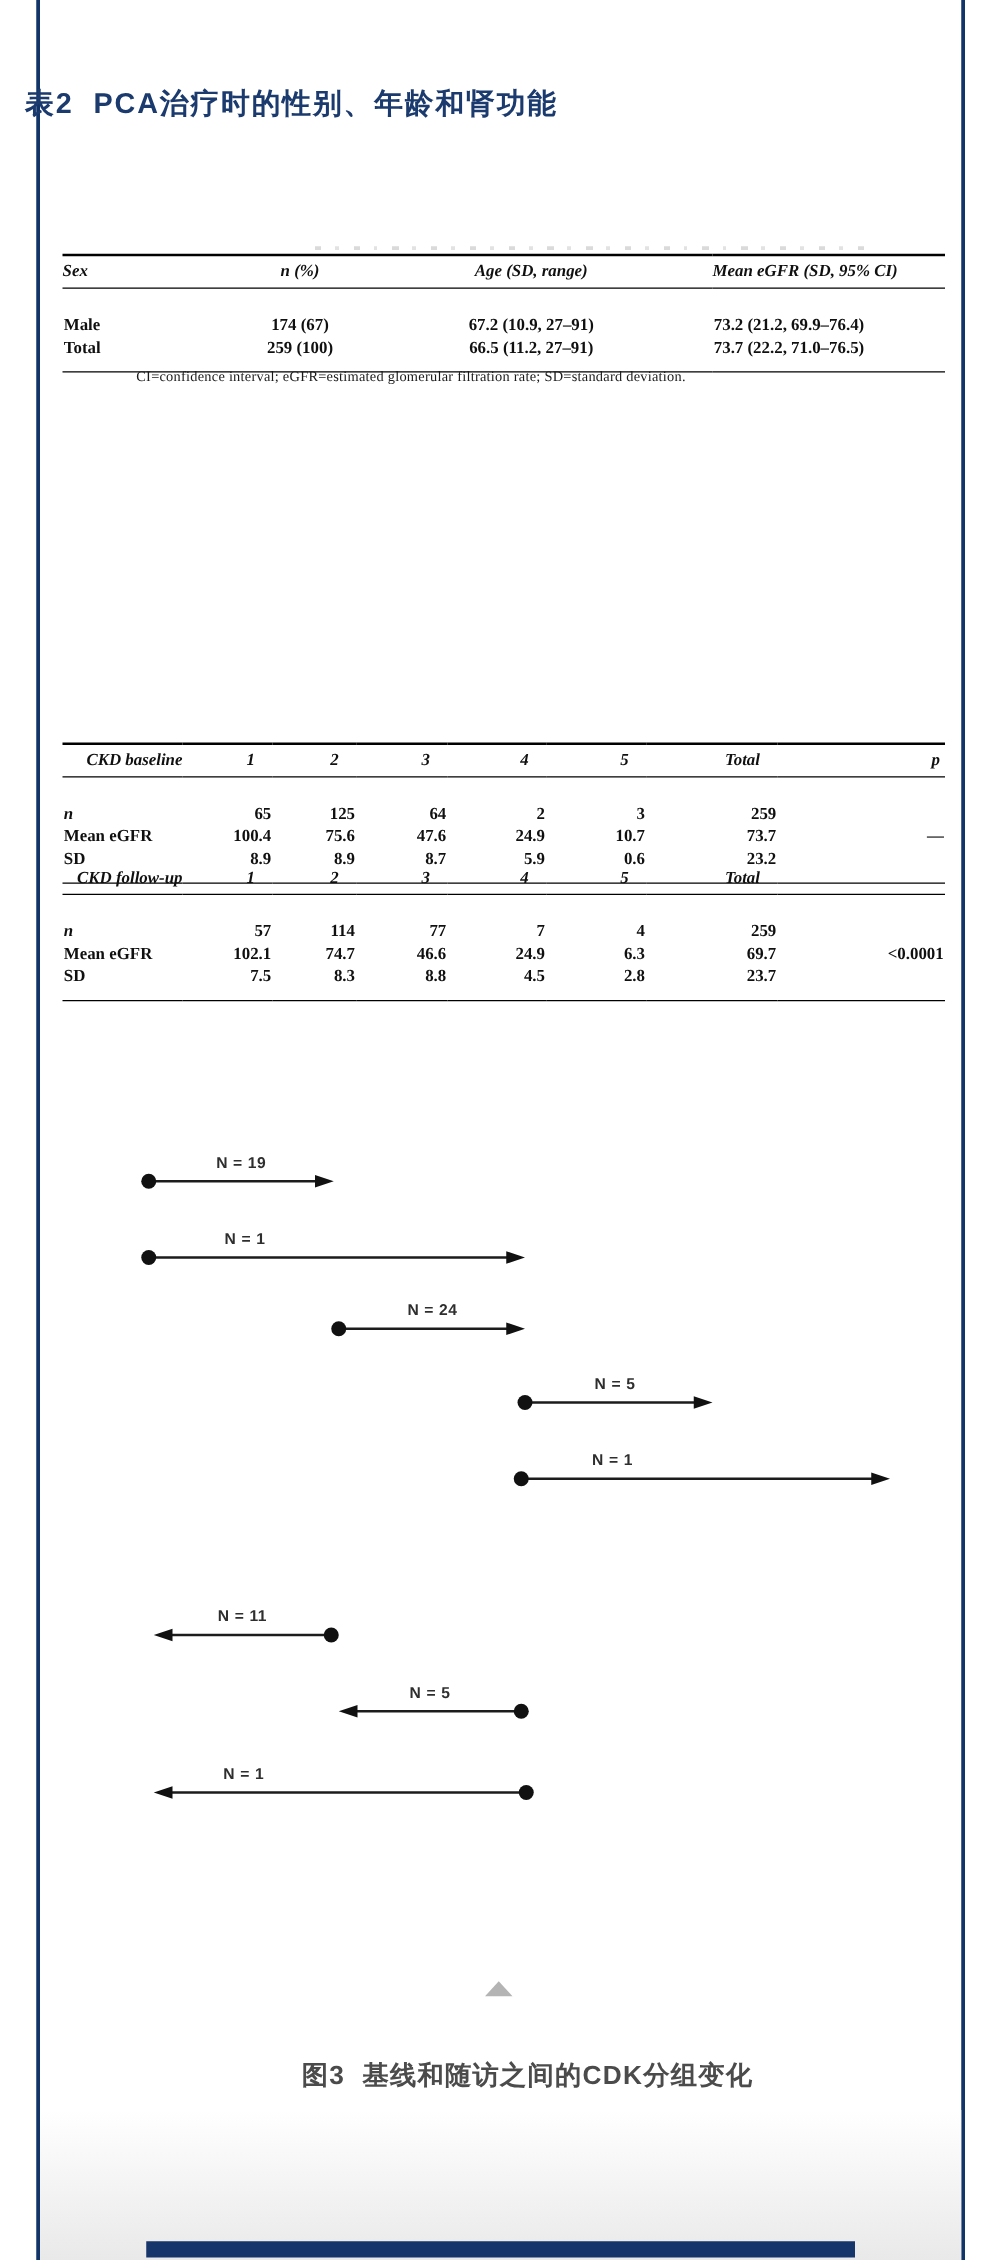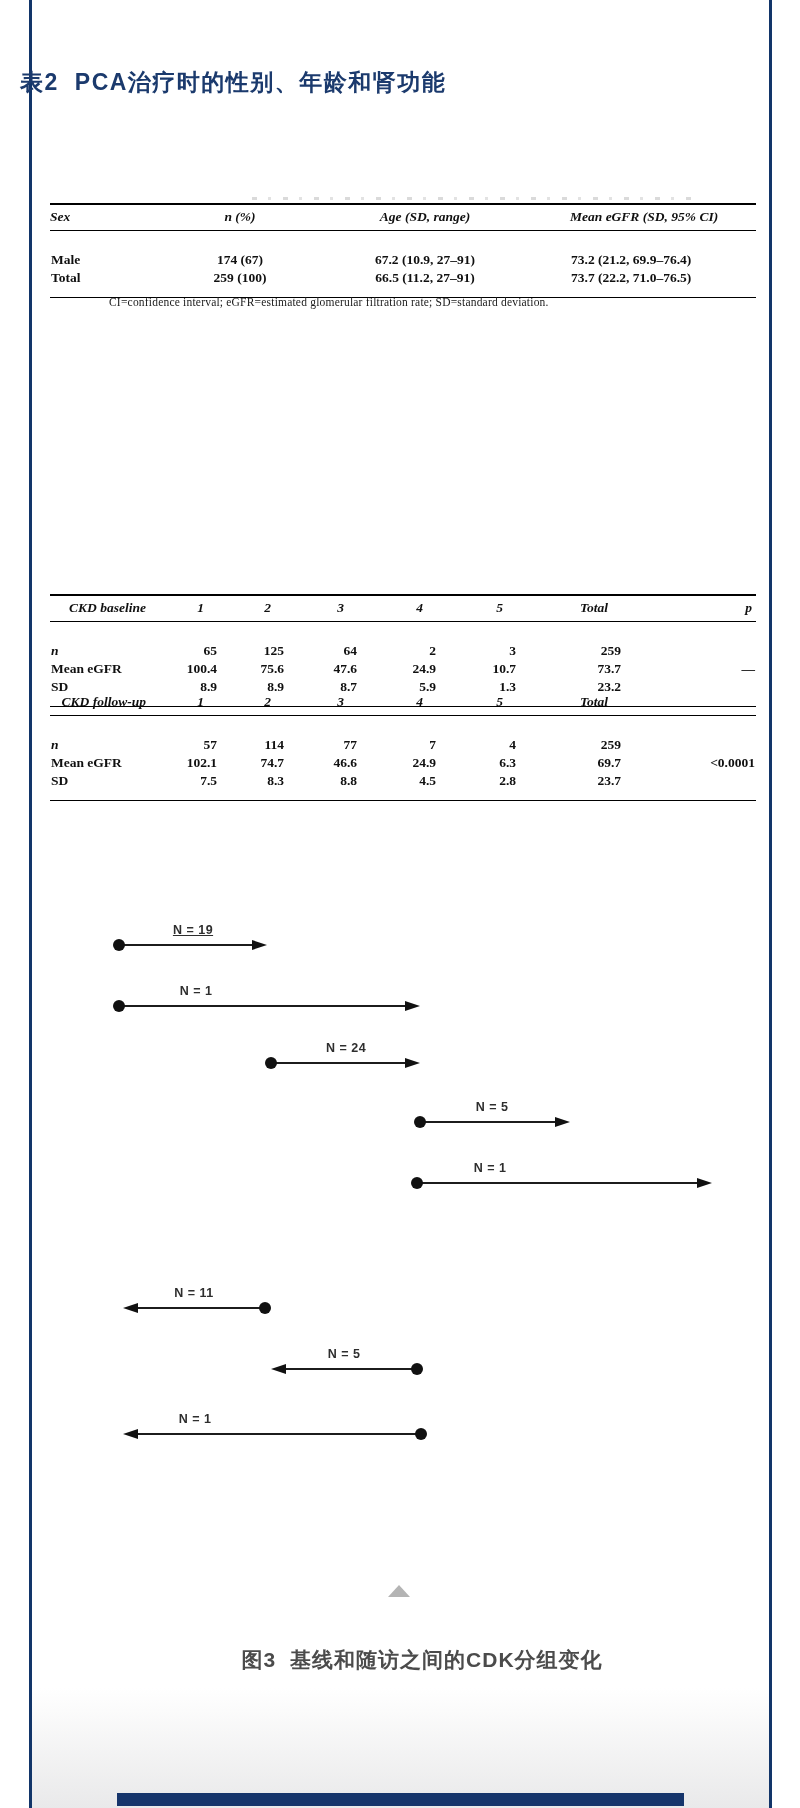--- a/index.html
+++ b/index.html
@@ -157,21 +157,21 @@
           <td>10.7</td>
           <td>73.7</td>
           <td>—</td>
         </tr>
         <tr>
           <td>SD</td>
           <td>8.9</td>
           <td>8.9</td>
           <td>8.7</td>
           <td>5.9</td>
-          <td>1.3</td>
+          <td>0.6</td>
           <td>23.2</td>
           <td></td>
         </tr>
       </tbody>
   </table>
 
   <table class="jt t3" id="table3b">
     <colgroup>
         <col style="width:96px">
         <col style="width:72px">
@@ -225,21 +225,21 @@
           <td>23.7</td>
           <td></td>
         </tr>
       </tbody>
   </table>
 
   <div id="fig3">
       <div class="arrow-line" style="top: 944px; left: 119px; width: 136px;"></div>
       <div class="arrow-dot" style="left: 113px; top: 939px;"></div>
       <div class="arrow-head right" style="left: 252px; top: 939.5px;"></div>
-      <div class="arrow-label" style="left: 193px; top: 923px; text-decoration: underline;">N = 19</div>
+      <div class="arrow-label" style="left: 193px; top: 923px;">N = 19</div>
       <div class="arrow-line" style="top: 1005px; left: 119px; width: 289px;"></div>
       <div class="arrow-dot" style="left: 113px; top: 1000px;"></div>
       <div class="arrow-head right" style="left: 405px; top: 1000.5px;"></div>
       <div class="arrow-label" style="left: 196px; top: 984px;">N = 1</div>
       <div class="arrow-line" style="top: 1062px; left: 271px; width: 137px;"></div>
       <div class="arrow-dot" style="left: 265px; top: 1057px;"></div>
       <div class="arrow-head right" style="left: 405px; top: 1057.5px;"></div>
       <div class="arrow-label" style="left: 346px; top: 1041px;">N = 24</div>
       <div class="arrow-line" style="top: 1121px; left: 420px; width: 138px;"></div>
       <div class="arrow-dot" style="left: 414px; top: 1116px;"></div>

